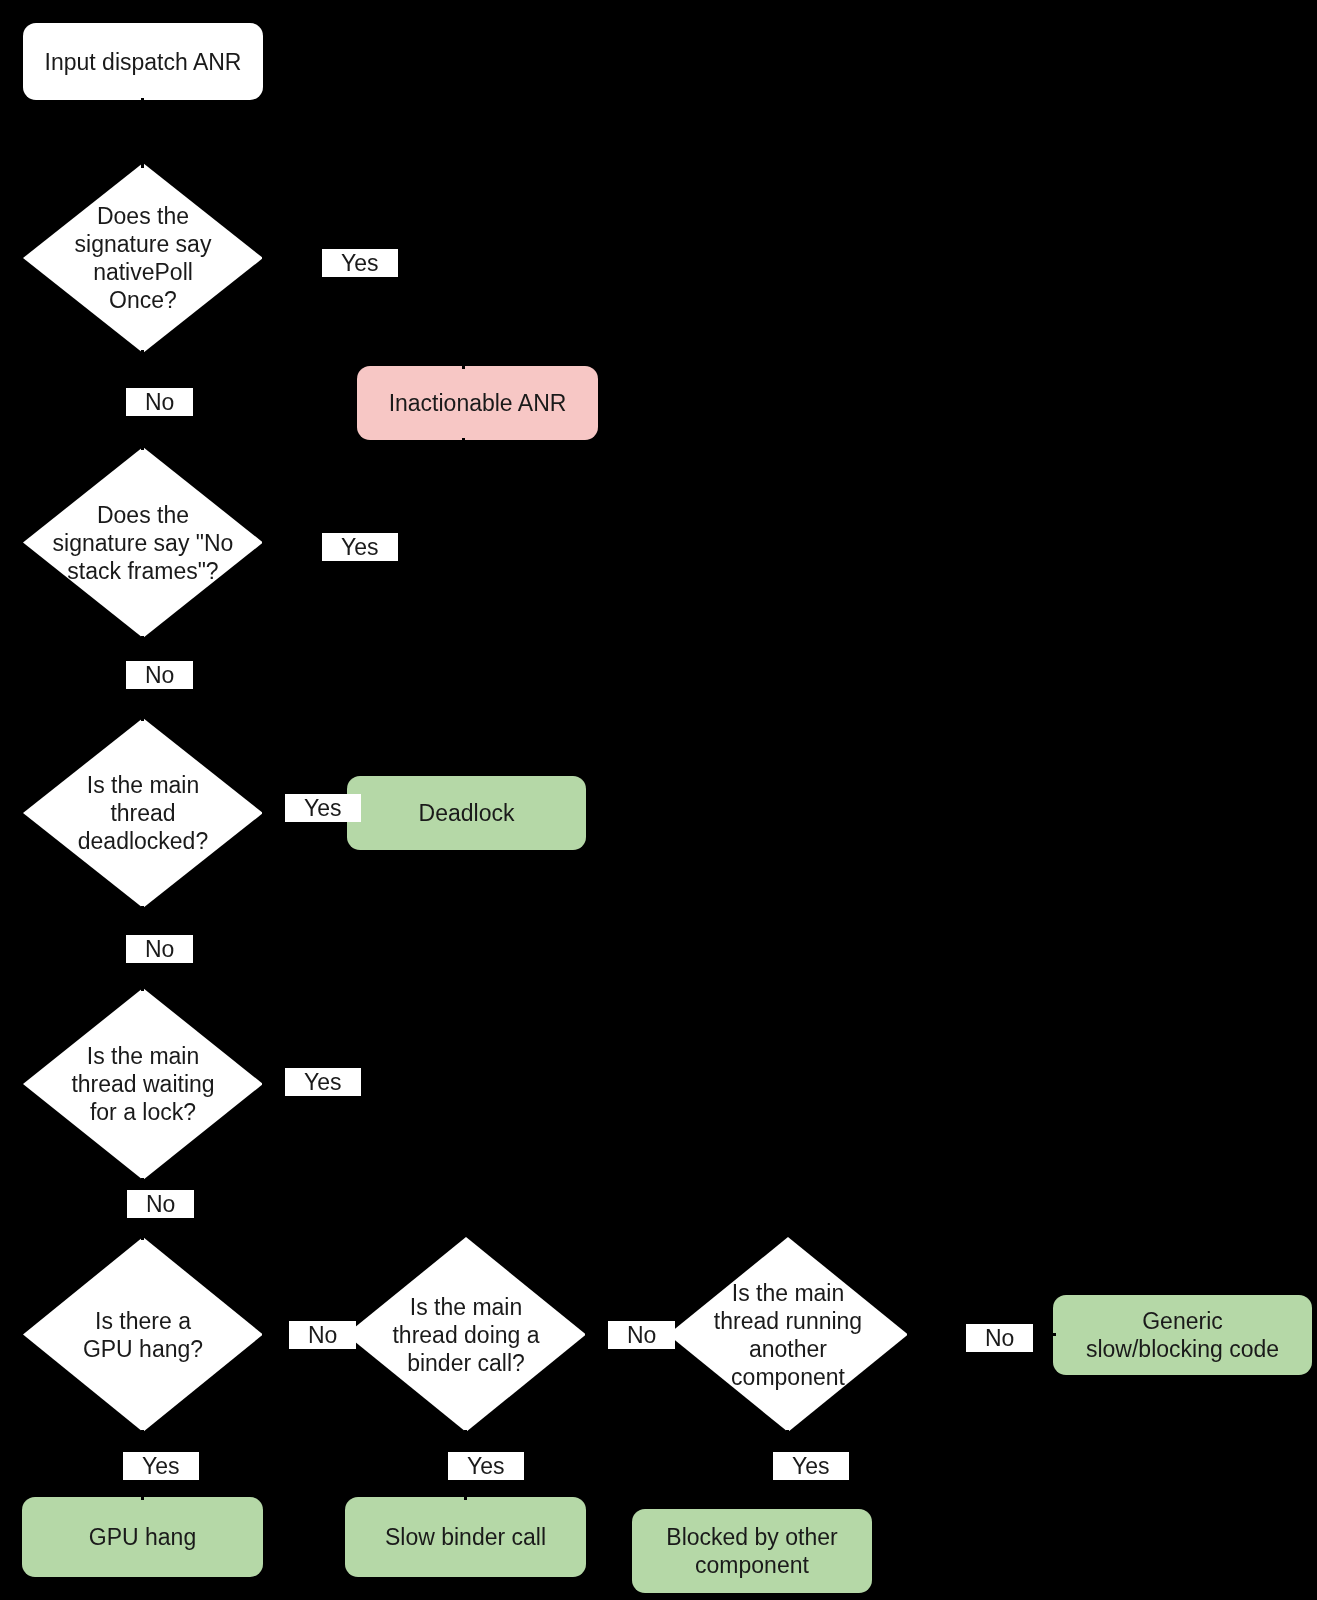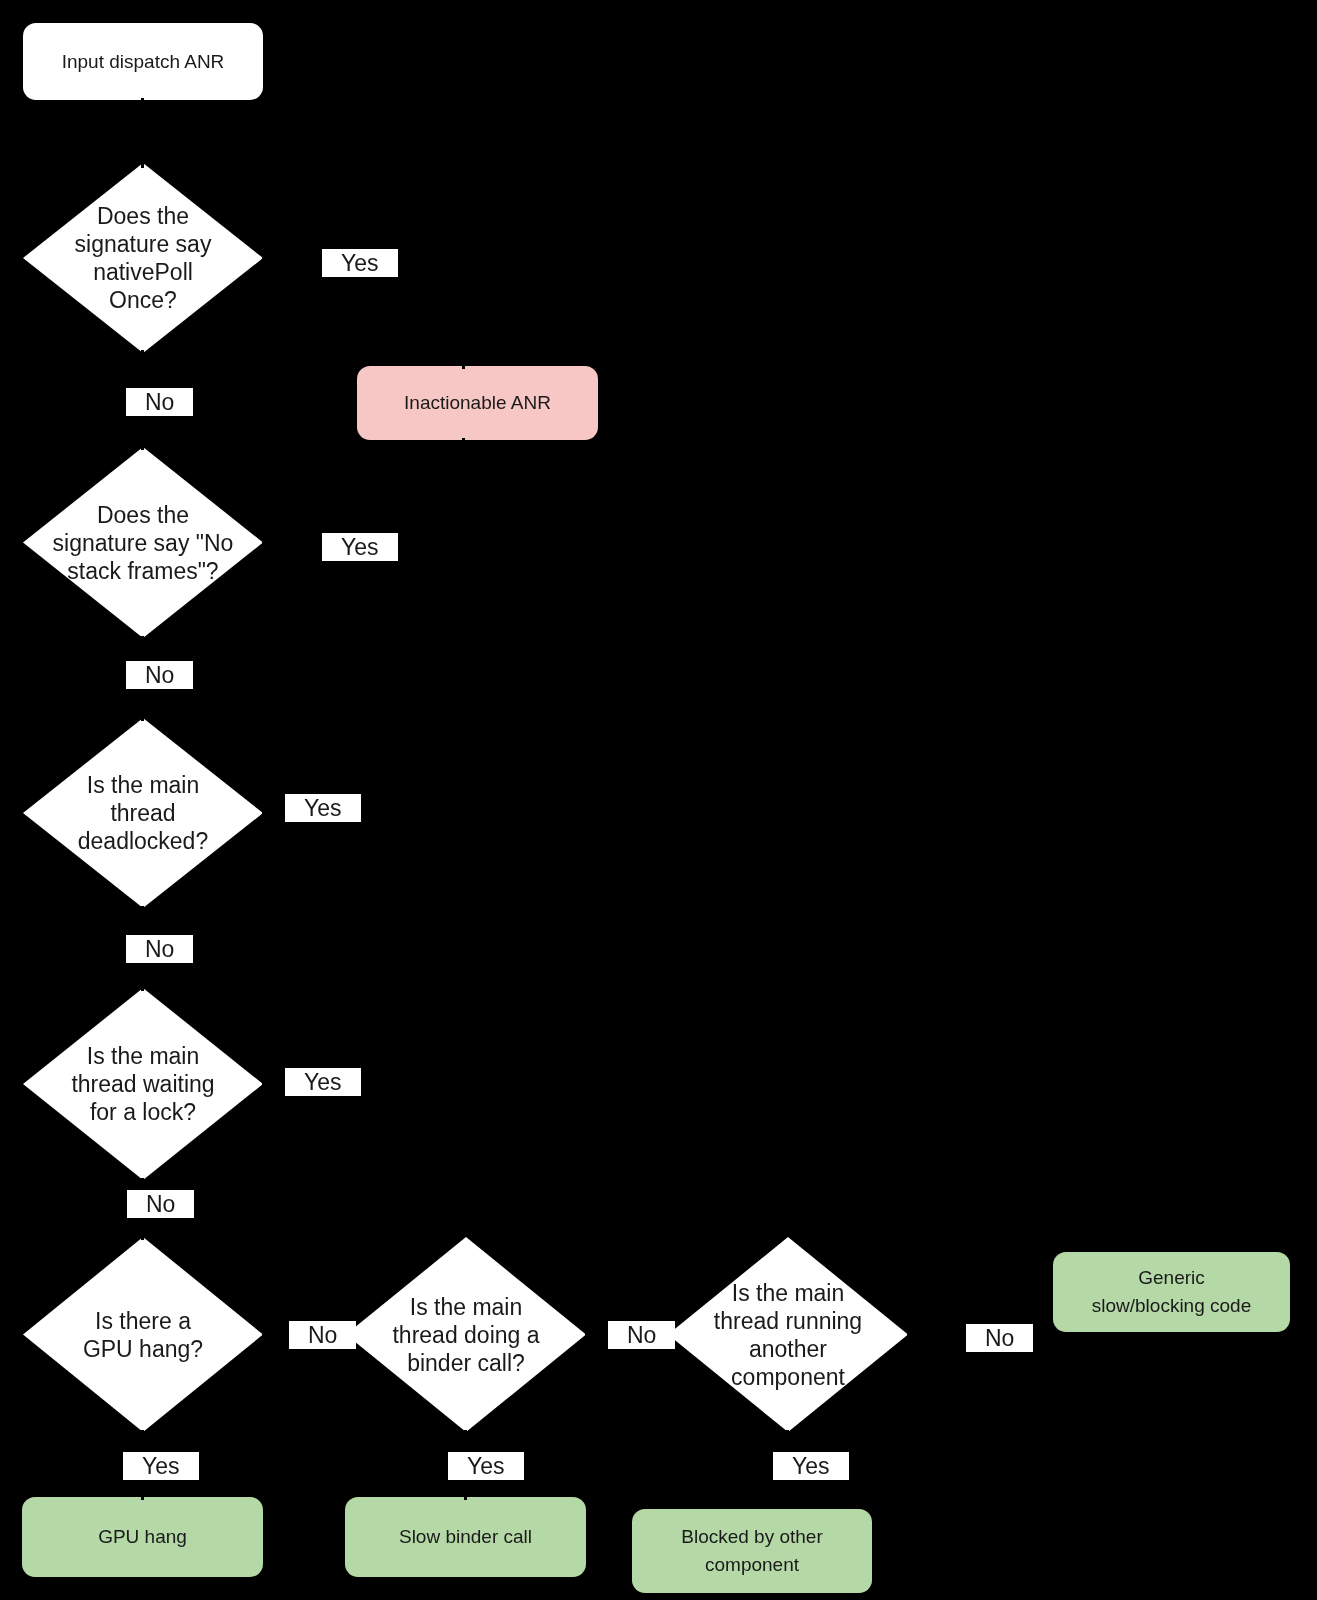--- a/index.html
+++ b/index.html
@@ -13,21 +13,21 @@
     overflow:hidden;
   }
   .stage{position:absolute;left:0;top:0;width:1317px;height:1600px;}
 
   
   .box{
     position:absolute;z-index:1;
     border-radius:13px;
     display:flex;align-items:center;justify-content:center;
     text-align:center;
-    font-size:19px;line-height:28px;
+    font-size:23px;line-height:28px;
   }
   .white{background:#ffffff;}
   .bad{background:#f7c7c5;margin-left:12px;}
   .good{background:#b5d8a7;}
 
   .diamond{
     position:absolute;z-index:1;
     background:#ffffff;
     clip-path:polygon(50% 0,100% 50%,50% 100%,0 50%);
   }
@@ -68,21 +68,21 @@
   #n-d5{left:23px;top:1237px;width:240px;height:195px;}
   #t-d5{left:23px;top:1237px;width:240px;height:195px;}
   #n-d6{left:346px;top:1237px;width:240px;height:195px;}
   #t-d6{left:346px;top:1237px;width:240px;height:195px;}
   #n-d7{left:668px;top:1237px;width:240px;height:195px;}
   #t-d7{left:668px;top:1237px;width:240px;height:195px;}
 
   #n-inactionable{left:345px;top:366px;width:241px;height:74px;}
   #n-deadlock{left:347px;top:776px;width:239px;height:74px;}
   #n-lock{left:347px;top:1047px;width:239px;height:74px;}
-  #n-generic{left:1053px;top:1252px;width:237px;height:80px;justify-content:center;}
+  #n-generic{left:1053px;top:1295px;width:259px;height:80px;justify-content:center;}
   #n-gpu{left:22px;top:1497px;width:241px;height:80px;}
   #n-slow{left:345px;top:1497px;width:241px;height:80px;}
   #n-blocked{left:632px;top:1489px;width:240px;height:84px;margin-top:20px;}
 
   
   #c1{left:141px;top:98px;width:3px;height:70px;}
   #c2{left:141px;top:350px;width:3px;height:100px;}
   #c3{left:141px;top:636px;width:3px;height:85px;}
   #c4{left:141px;top:906px;width:3px;height:85px;}
   #c5{left:141px;top:1178px;width:3px;height:62px;}
@@ -204,20 +204,23 @@
     <div>Is the main</div>
     <div>thread running</div>
     <div>another</div>
     <div>component</div>
   </div>
 
   <div class="box bad" id="n-inactionable">
     <span>Inactionable ANR</span>
   </div>
 
+  <div class="box good" id="n-deadlock">
+    <span>Deadlock</span>
+  </div>
 
 
   <div class="box good" id="n-generic">
     <span>
       <div>Generic</div>
       <div>slow/blocking code</div>
     </span>
   </div>
 
   <div class="box good" id="n-gpu">

